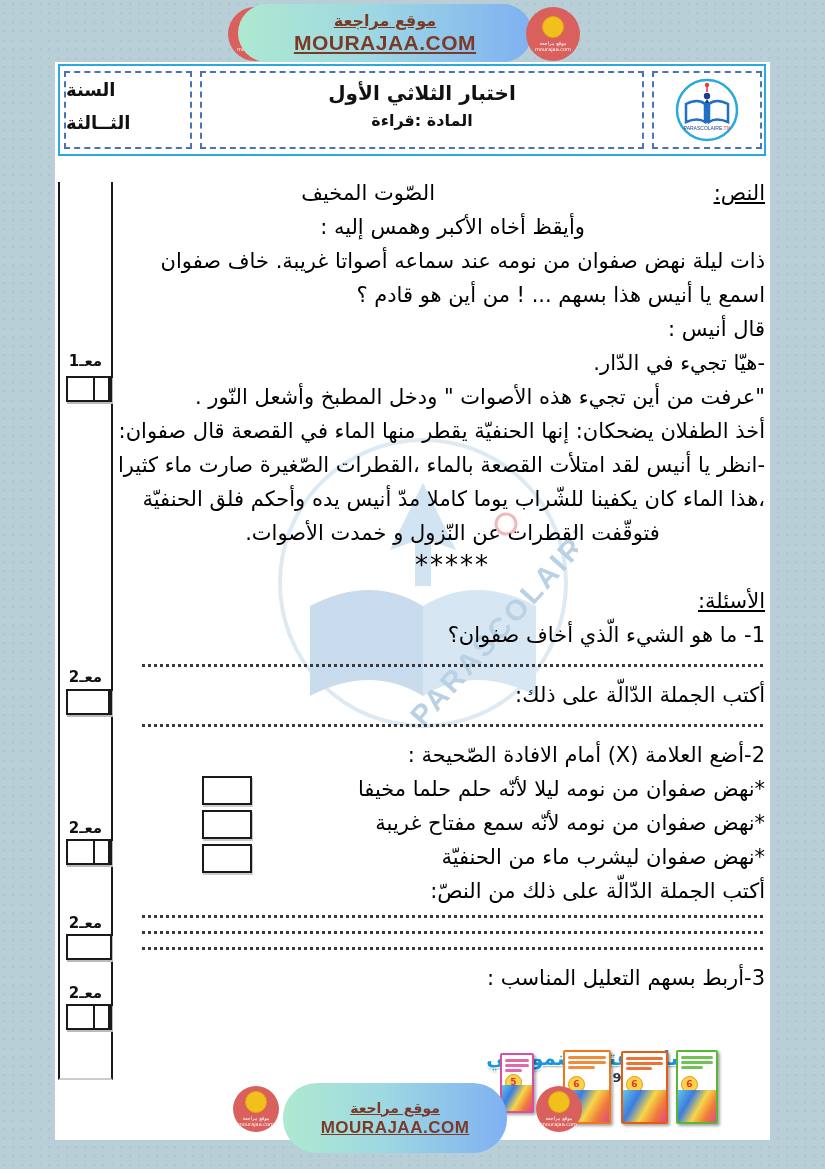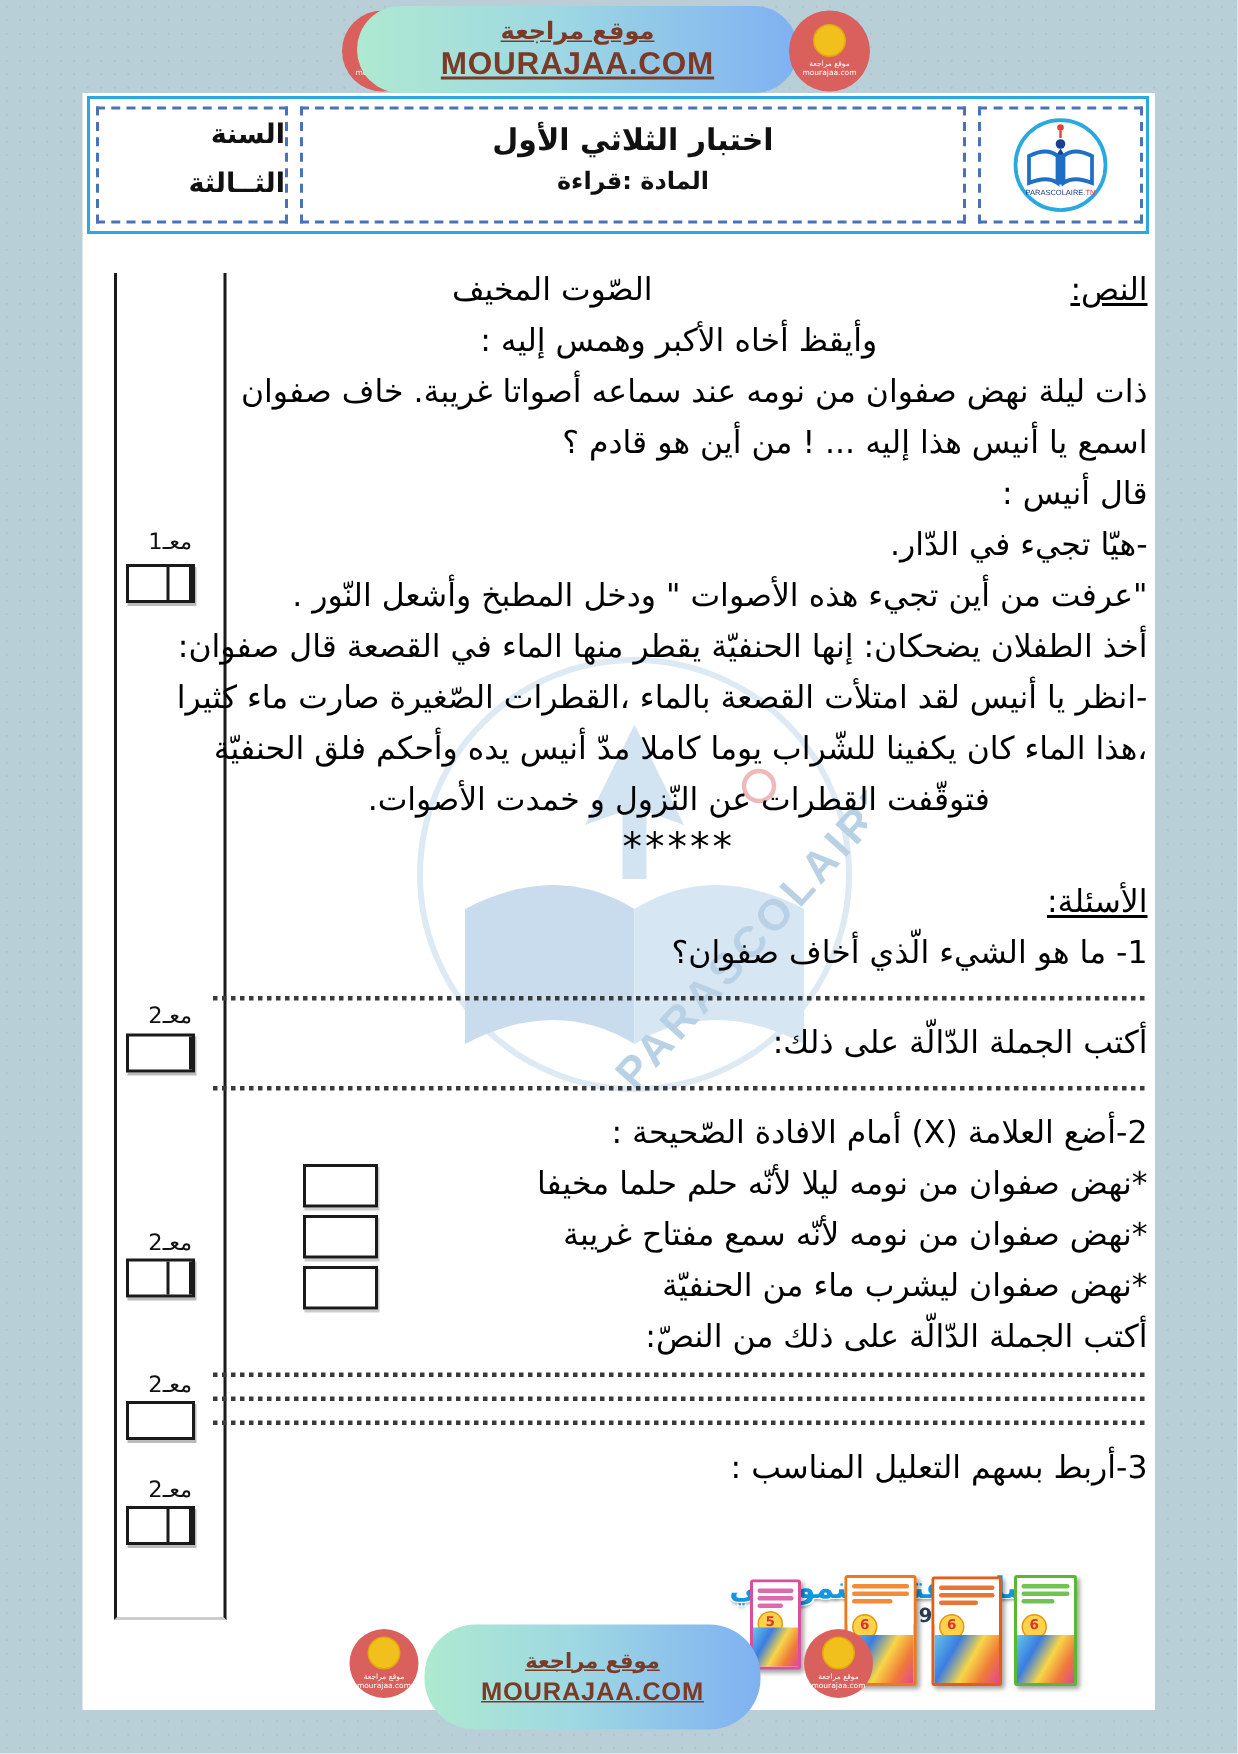--- a/index.html
+++ b/index.html
@@ -36,30 +36,30 @@
   .badge .l1{font-size:5px; line-height:6px;}
   .badge .l2{font-size:5px; line-height:6px;}
   .badge.tl{left:228px; top:7px;}
   .badge.tr{left:526px; top:7px;}
   .badge.bl{left:233px; top:1086px; width:46px; height:46px;}
   .badge.br{left:536px; top:1086px; width:46px; height:46px;}
 
   
   .header-box{position:absolute; left:58px; top:64px; width:708px; height:92px; border:2px solid #2aa9e0; background:#fff; box-sizing:border-box; z-index:2;}
   .dash{position:absolute; border:2px dashed #4a72b8; box-sizing:border-box; background:#fff;}
-  .year-box{left:4px; top:5px; width:128px; height:78px; text-align:right; direction:rtl;}
+  .year-box{left:4px; top:5px; width:128px; height:78px; text-align:left; direction:rtl;}
   .year-box div{font-weight:bold; font-size:18px; line-height:33px; color:#111;}
   .title-box{left:140px; top:5px; width:444px; height:78px; text-align:center; direction:rtl;}
   .title-box .t1{font-weight:bold; font-size:20px; margin-top:8px; color:#111;}
   .title-box .t2{font-weight:bold; font-size:16px; margin-top:6px; color:#111;}
   .logo-box{left:592px; top:5px; width:110px; height:78px; display:flex; align-items:center; justify-content:center;}
 
   
-  .margin-col{position:absolute; left:76px; top:182px; width:75px; height:898px; box-sizing:border-box;
-    border-left:2px solid #1a1a1a; border-right:2px solid #1a1a1a; border-bottom:2px solid #cccccc; background:#fff; z-index:2;}
+  .margin-col{position:absolute; left:58px; top:182px; width:55px; height:898px; box-sizing:border-box;
+    border-left:2px solid #1a1a1a; border-right:2px solid #1a1a1a; border-bottom:2px solid #cccccc; background:#fff; z-index:2;font-weight:bold;}
   .mark-label{position:absolute; left:0; width:100%; text-align:center; font-size:15px; color:#111; direction:rtl;}
   .mark-box{position:absolute; left:6px; width:42px; height:22px; border:2px solid #1a1a1a; display:flex; box-sizing:content-box; background:#fff; box-shadow:1px 2px 0 #bbb;}
   .mark-box .cell{flex:1;}
   .mark-box .cell + .cell{border-right:2px solid #1a1a1a;}
 
   
   .watermark{position:absolute; left:268px; top:428px; width:310px; height:310px; z-index:1; pointer-events:none;}
 
   
   .content{position:absolute; left:140px; top:176px; width:625px; direction:rtl; text-align:right; color:#000; z-index:3; font-size:21px;}
@@ -182,21 +182,21 @@
     </svg>
   </div>
 
   <div class="content">
     <div class="t-row">
       <span class="lbl">النص:</span>
       <span class="ttl">الصّوت المخيف</span>
     </div>
     <div class="t-line center">وأيقظ أخاه الأكبر وهمس إليه :</div>
     <div class="t-line">ذات ليلة نهض صفوان من نومه عند سماعه أصواتا غريبة. خاف صفوان</div>
-    <div class="t-line">اسمع يا أنيس هذا إليه ... ! من أين هو قادم ؟</div>
+    <div class="t-line">اسمع يا أنيس هذا بسهم ... ! من أين هو قادم ؟</div>
     <div class="t-line">قال أنيس :</div>
     <div class="t-line">-هيّا تجيء في الدّار.</div>
     <div class="t-line">"عرفت من أين تجيء هذه الأصوات " ودخل المطبخ وأشعل النّور .</div>
     <div class="t-line">أخذ الطفلان يضحكان: إنها الحنفيّة يقطر منها الماء في القصعة قال صفوان:</div>
     <div class="t-line">-انظر يا أنيس لقد امتلأت القصعة بالماء ،القطرات الصّغيرة صارت ماء كثيرا</div>
     <div class="t-line">،هذا الماء كان يكفينا للشّراب يوما كاملا مدّ أنيس يده وأحكم فلق الحنفيّة</div>
     <div class="t-line center">فتوقّفت القطرات عن النّزول و خمدت الأصوات.</div>
     <div class="t-stars">*****</div>
 
     <div class="q-label">الأسئلة:</div>

